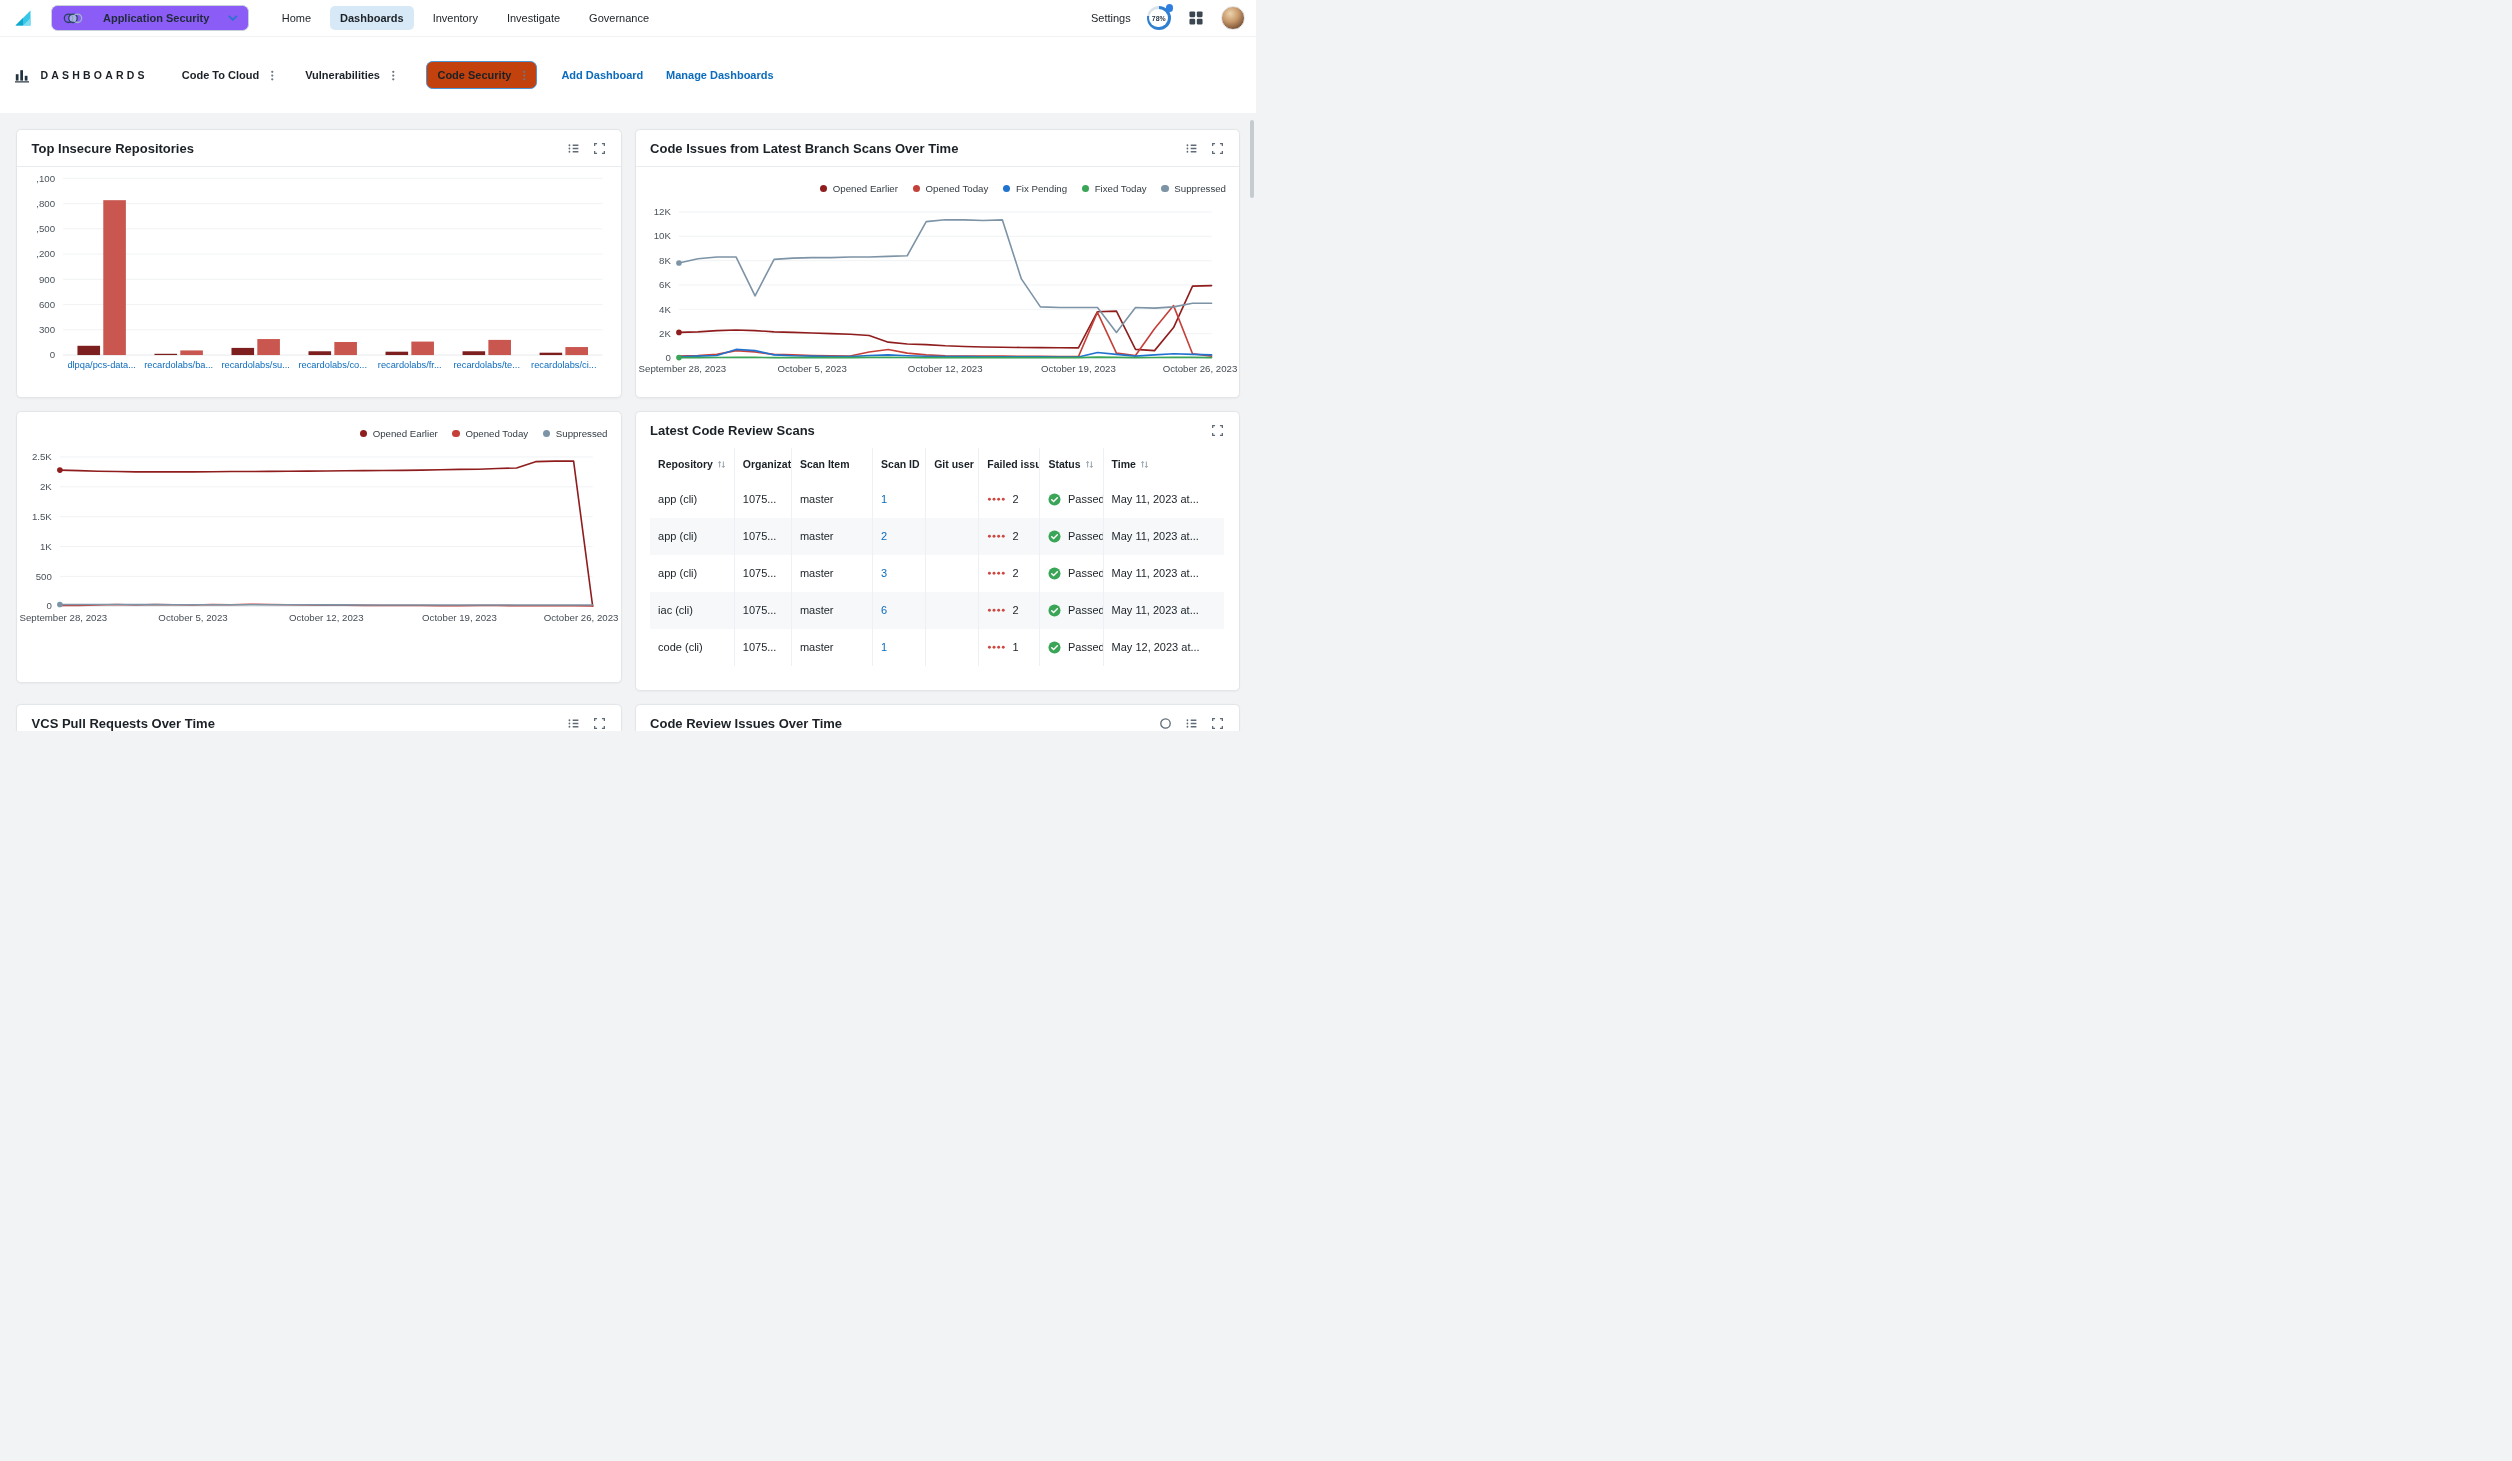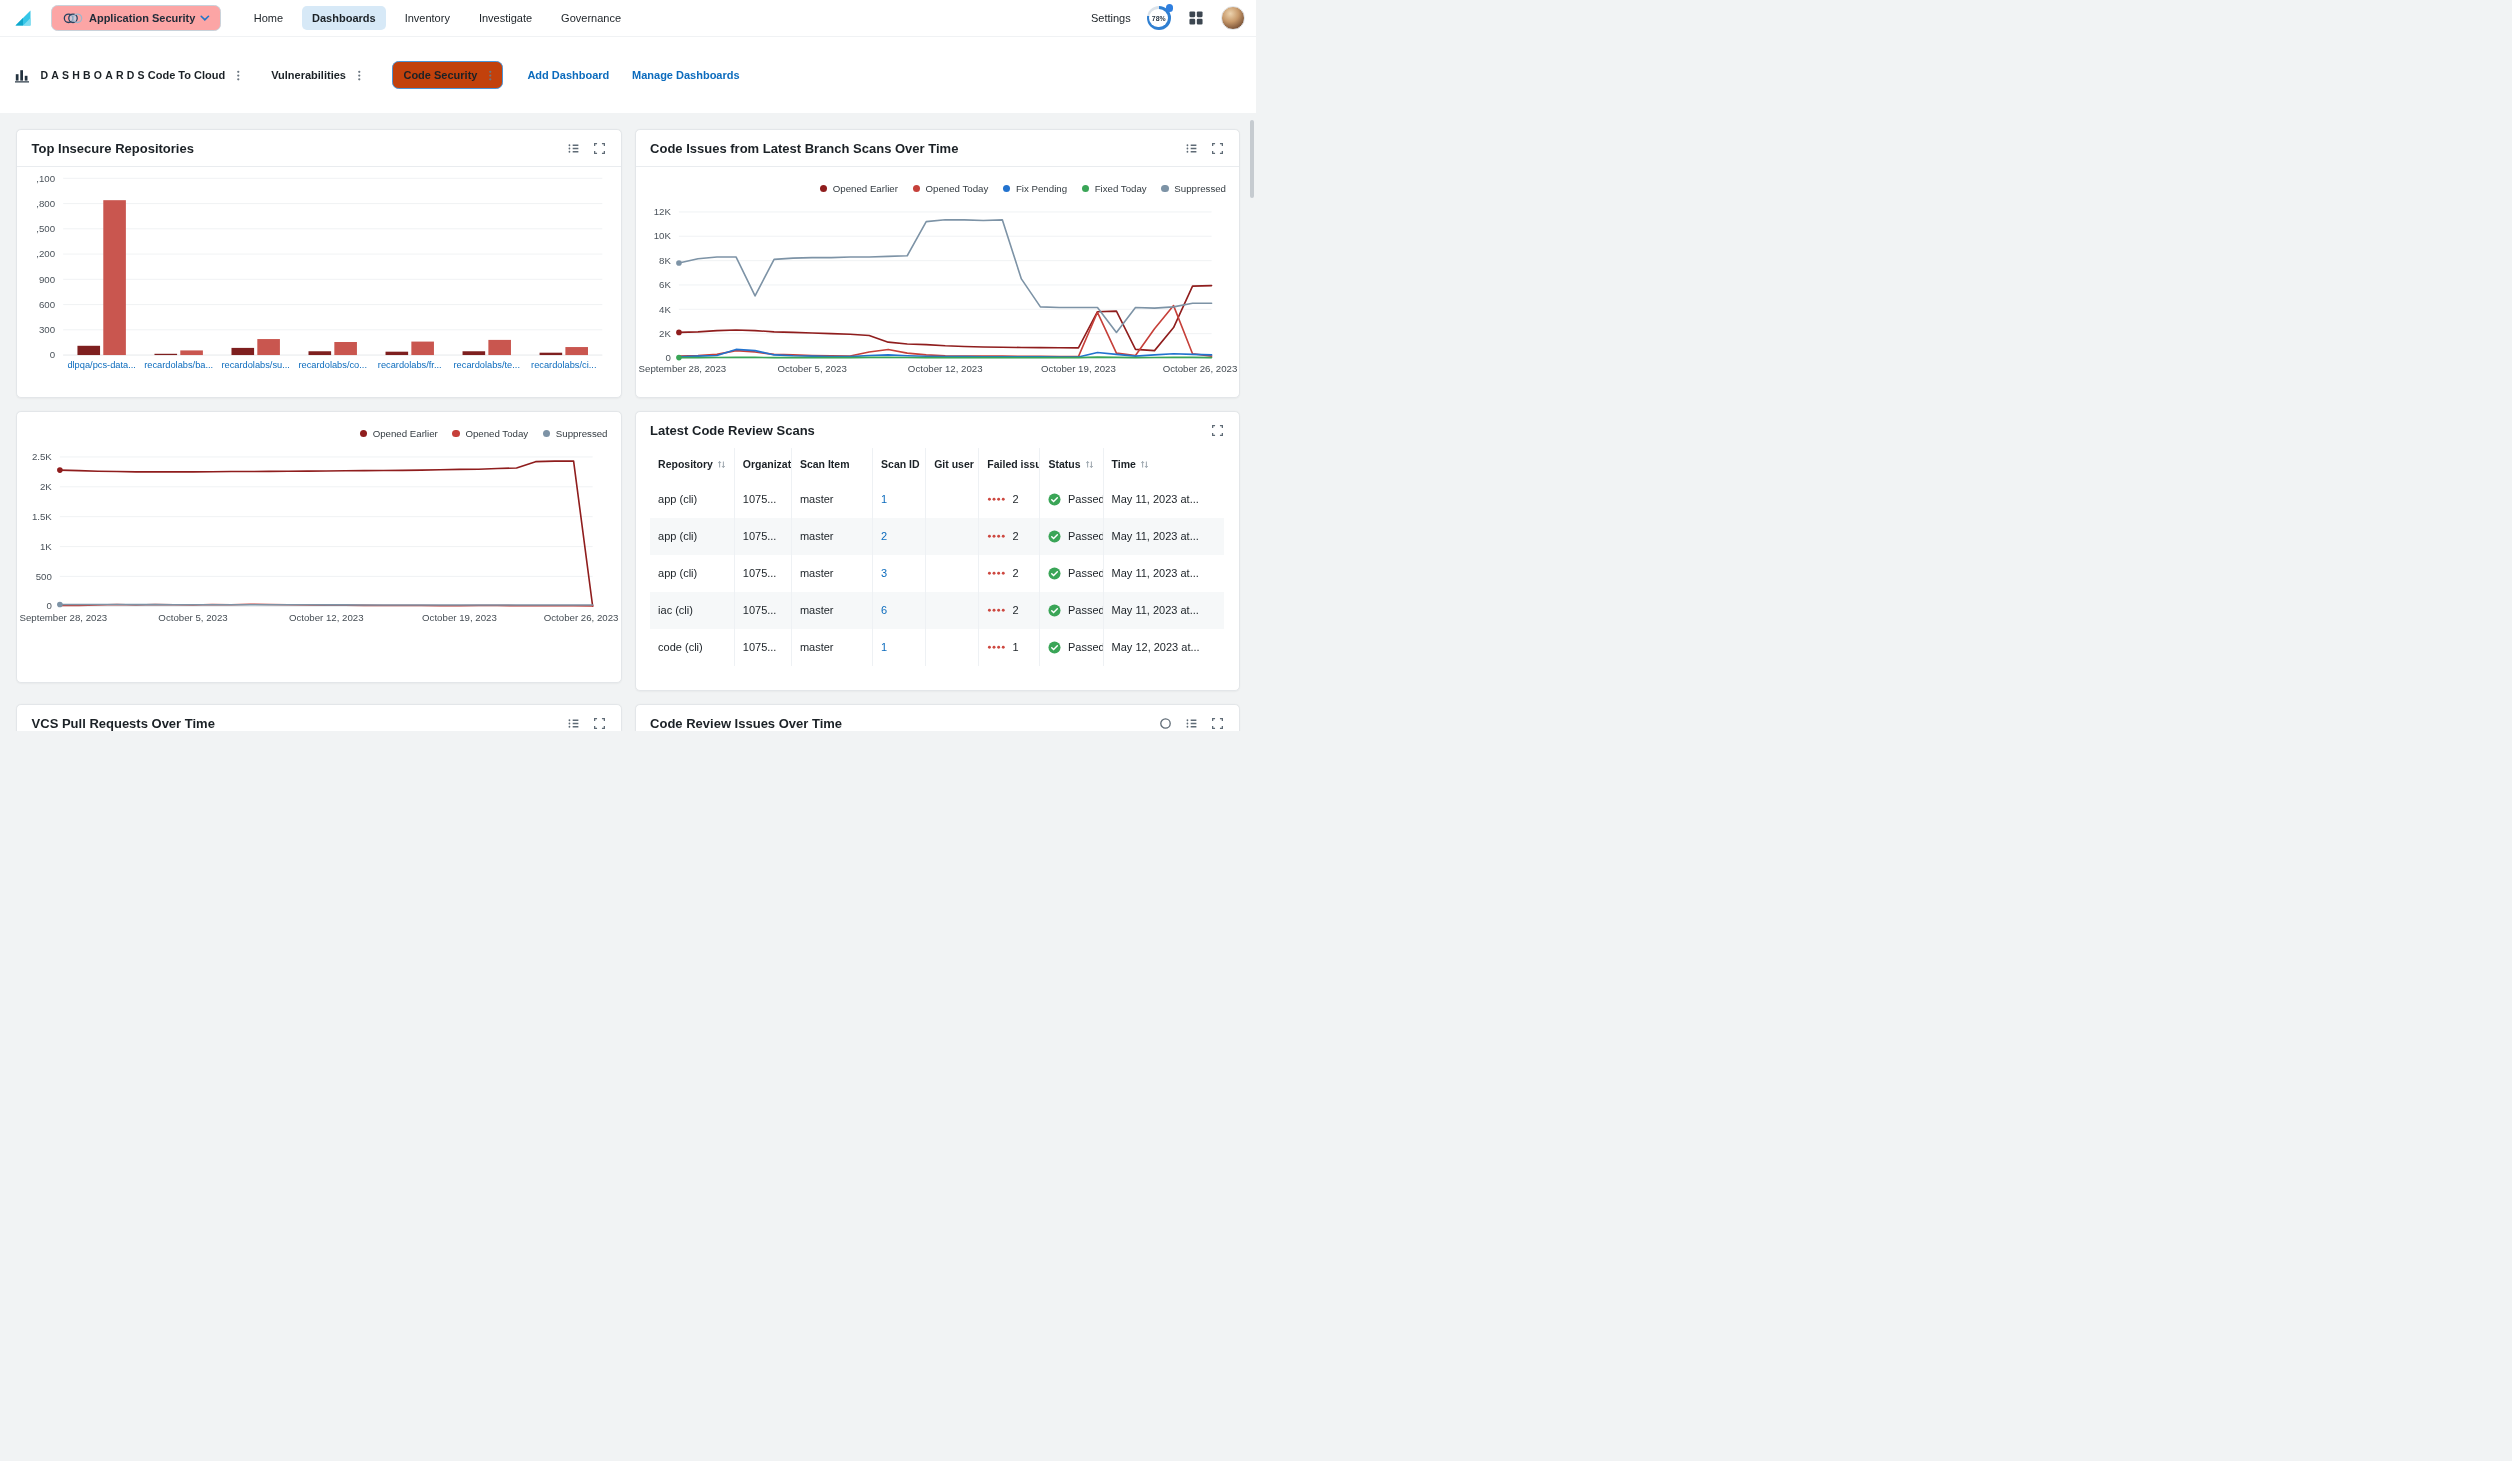--- a/index.html
+++ b/index.html
@@ -1,39 +1,39 @@
 <!DOCTYPE html>
 <html style="font-size:13px"><head>
 <meta charset="utf-8">
 <style>
   *{box-sizing:border-box}
   html,body{margin:0;padding:0}
   body{width:1256px;height:731px;overflow:hidden;background:#f1f3f4;font-family:"Liberation Sans",sans-serif;color:#1b2126;position:relative}
   .white-top{background:#fff}
   .topnav{height:37px;display:flex;align-items:center;gap:16px;padding:0 11.3px;border-bottom:0.8px solid #f0f2f4}
   .logo{display:inline-flex;cursor:pointer}
-  .app-selector{display:flex;align-items:center;gap:5px;border:0.8px solid #c9d2da;border-radius:6.5px;padding:4.9px 9.7px;cursor:pointer;background:#fca5a5}
+  .app-selector{display:flex;align-items:center;gap:19px;border:0.8px solid #c9d2da;border-radius:6.5px;padding:4.9px 9.7px;cursor:pointer;background:#8b5cf6}
   .sel-label{font-size:11px;font-weight:600;color:#1f2b38}
   .chev{display:inline-flex}
   .nav{display:flex;align-items:center;gap:8px;margin-left:6.5px}
   .nav-item{font-size:11px;padding:5.7px 10.5px;border-radius:4.9px;cursor:pointer;color:#1b2126;white-space:nowrap}
   .nav-item.active{background:#d7e9f7;font-weight:700}
   .topnav-right{margin-left:auto;display:flex;align-items:center;gap:16px}
   .settings{font-size:11px;cursor:pointer}
   .ring{position:relative;width:24px;height:24px;border-radius:50%;background:conic-gradient(#2f7fd1 0 78%,#dbe3ea 78% 100%);display:flex;align-items:center;justify-content:center;cursor:pointer;flex:none}
   .ring-inner{width:18.6px;height:18.6px;border-radius:50%;background:#fff;display:flex;align-items:center;justify-content:center;font-size:6.9px;font-weight:700;color:#2c3a47}
   .notif{position:absolute;top:-1.6px;right:-2.4px;width:7.3px;height:7.3px;border-radius:50%;background:#2f7fe0}
   .gridicon{display:inline-flex;cursor:pointer}
   .avatar{width:24px;height:24px;border-radius:50%;cursor:pointer;flex:none;
     background:radial-gradient(circle at 38% 30%, #ecd3ae 0%, #c89a6b 40%, #7a5236 78%, #55381f 100%);
     border:0.8px solid #e2e6ea}
   .subheader{height:76px;display:flex;align-items:center;padding:0 11.3px}
   .dash-title-wrap{display:flex;align-items:center;gap:8px;margin-left:3.2px}
   .dash-title{font-size:10.5px;font-weight:700;letter-spacing:3.2px;color:#1b2126}
-  .tabs{display:flex;gap:27.5px;}
+  .tabs{display:flex;gap:27.5px;margin-left:34px}
   .tab{display:flex;align-items:center;gap:8px;cursor:pointer}
   .tab-label{font-size:11px;font-weight:700;white-space:nowrap}
   .tab.selected{border:1.6px solid #4a94d8;border-radius:6.5px;padding:6.5px 6.5px 6.5px 10.5px;background:#c2410c}
   .kebab{display:inline-flex}
   .dash-links{display:flex;align-items:center;gap:22.7px;margin-left:24px}
   .dash-link{color:#0b6bbd;font-size:11px;font-weight:600;cursor:pointer;white-space:nowrap}
   .content{padding:16px;display:grid;grid-template-columns:1fr 1fr;gap:13px;align-items:start}
   .card{background:#fff;border:0.8px solid #e3e6e9;border-radius:4.9px;display:flex;flex-direction:column;overflow:hidden;box-shadow:0 0.8px 1.6px rgba(27,33,38,.04)}
   .h1{height:269px}.h2l{height:272px}.h2r{height:280px}.h3{height:107px}
   .card-head{display:flex;align-items:center;justify-content:space-between;padding:11.3px 14.6px 9.7px;flex:none}

